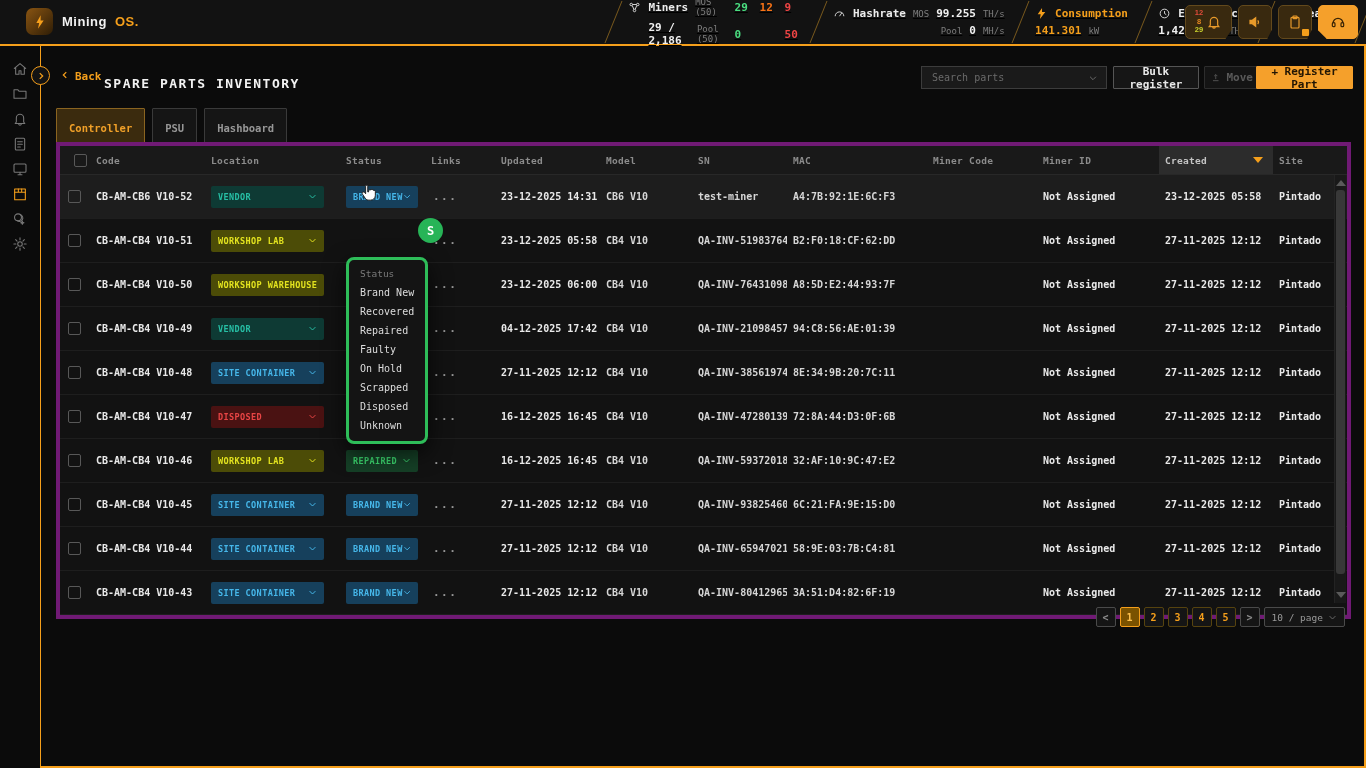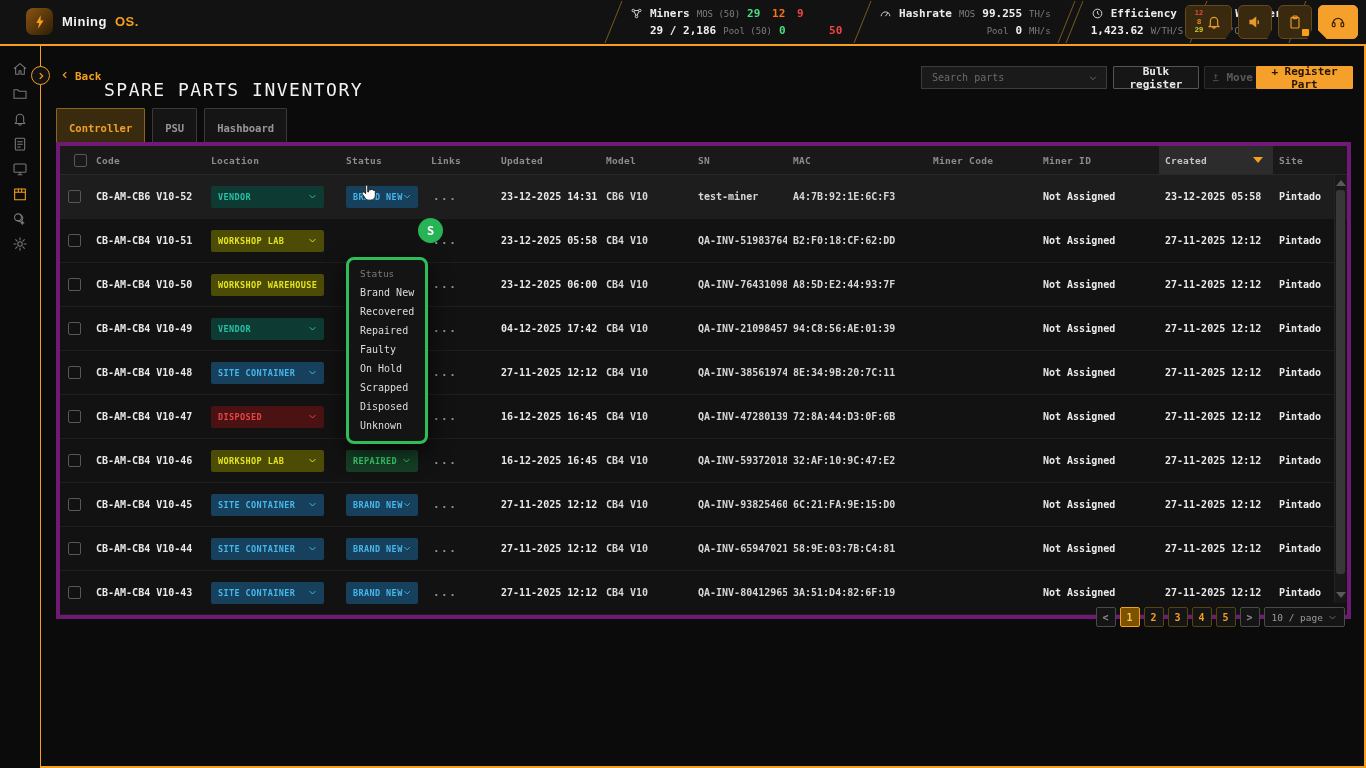--- a/index.html
+++ b/index.html
@@ -10,21 +10,21 @@
   
   .topbar{position:absolute;left:0;top:0;width:100%;height:46px;background:#121212;
           border-bottom:2px solid #f59f1b;box-sizing:border-box;z-index:30;}
   .logo{position:absolute;left:26px;top:8px;display:flex;align-items:center;gap:9px;background:none;border:none;padding:0;cursor:pointer;}
   .logo-mark{width:27px;height:27px;border-radius:7px;background:linear-gradient(135deg,#8a5512,#2e1d06);
              display:flex;align-items:center;justify-content:center;color:#f59f1b;}
   .logo-mark svg{width:16px;height:16px;}
   .logo-text{font-size:13px;font-weight:bold;color:#f2f2f2;letter-spacing:.5px;}
   .logo-suffix{color:#f59f1b;margin-left:8px;}
 
-  .stats{position:absolute;left:610px;top:0;height:44px;display:flex;align-items:stretch;}
+  .stats{position:absolute;left:610px;top:0;height:44px;display:flex;align-items:stretch;text-decoration:underline;}
   .sep{width:8px;position:relative;}
   .sep::before{content:"";position:absolute;left:3px;top:1px;bottom:1px;width:1px;background:#7a5a1e;transform:skewX(-22deg);}
   .stat{display:flex;flex-direction:column;justify-content:center;gap:4px;padding:0 12px;}
   .srow{display:flex;align-items:center;gap:7px;}
   .s-ico{width:13px;height:13px;color:#d8d8d8;flex:0 0 auto;}
   .s-ico svg{width:100%;height:100%;}
   .lbl{color:#ececec;font-weight:bold;font-size:11px;}
   .dim{color:#7d7d7d;font-size:9px;}
   .val{color:#f0f0f0;font-weight:bold;font-size:11px;}
   .num{font-weight:bold;font-size:11px;min-width:18px;}
@@ -55,21 +55,21 @@
            justify-content:center;z-index:40;cursor:pointer;padding:0;box-sizing:border-box;}
   .collapse-toggle svg{width:10px;height:10px;}
 
   
   .content{position:absolute;left:40px;top:46px;right:0;bottom:0;background:#0b0b0b;box-sizing:border-box;
            border-left:1px solid #f59f1b;border-right:2px solid #f59f1b;border-bottom:2px solid #f59f1b;}
 
   .back-btn{position:absolute;left:19px;top:24px;display:flex;gap:5px;background:none;border:none;
             color:#f59f1b;font-family:inherit;font-size:11px;font-weight:bold;cursor:pointer;padding:0;}
   .back-btn svg{width:10px;height:10px;}
-  .page-title{position:absolute;left:63px;top:21px;font-size:18px;font-weight:normal;color:#f2f2f2;letter-spacing:1.5px;}
+  .page-title{position:absolute;left:63px;top:21px;font-size:13px;font-weight:bold;color:#f2f2f2;letter-spacing:1.5px;}
 
   .search-box{position:absolute;left:880px;top:20px;width:186px;height:23px;background:#1a1a1a;border:1px solid #3c3c3c;
               display:flex;align-items:center;padding:0 8px;box-sizing:border-box;gap:6px;}
   .search-box input{flex:1;background:none;border:none;outline:none;color:#bdbdbd;font-family:inherit;font-size:10px;min-width:0;}
   .search-box input::placeholder{color:#6a6a6a;}
   .search-box svg{width:10px;height:10px;color:#6a6a6a;flex:0 0 auto;}
 
   .btn{position:absolute;top:20px;height:23px;box-sizing:border-box;display:flex;align-items:center;justify-content:center;
        gap:6px;font-family:inherit;font-size:11px;font-weight:bold;cursor:pointer;border-radius:1px;}
   .btn-bulk{left:1072px;width:86px;background:#161616;border:1px solid #555;color:#e9e9e9;}
@@ -192,20 +192,34 @@
         </div>
         <div class="srow" style="justify-content:flex-end;">
           <span class="dim">Pool</span>
           <span class="val">0</span>
           <span class="dim">MH/s</span>
         </div>
       </div>
 
       <div class="sep"></div>
 
+      <div class="stat stat--consumption">
+        <div class="srow">
+          <span class="s-ico">
+            <svg viewBox="0 0 24 24" fill="currentColor">
+                <path d="M13 2 5 13.5h5.5L9 22l10-12.7h-6z"></path>
+              </svg>
+          </span>
+          <span class="lbl">Consumption</span>
+        </div>
+        <div class="srow">
+          <span class="val">141.301</span>
+          <span class="dim">kW</span>
+        </div>
+      </div>
 
       <div class="sep"></div>
 
       <div class="stat">
         <div class="srow">
           <span class="s-ico">
             <svg viewBox="0 0 24 24" fill="none" stroke="currentColor" stroke-width="1.8">
                 <circle cx="12" cy="12" r="8"></circle>
                 <path d="M12 7.5V12l3.2 2"></path>
               </svg>

